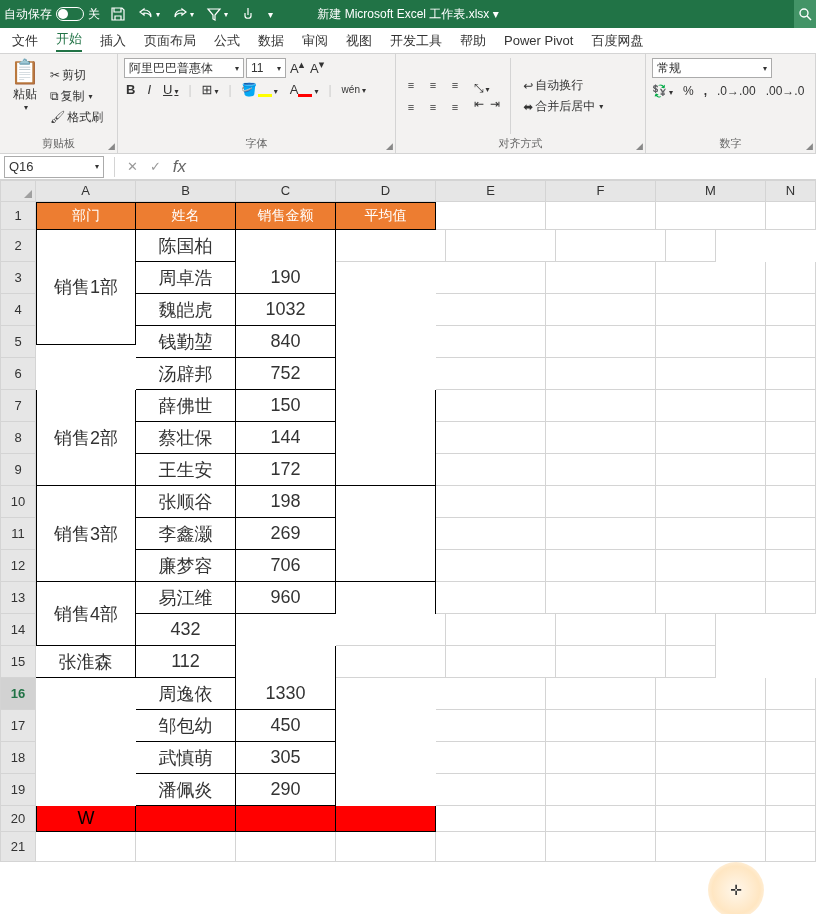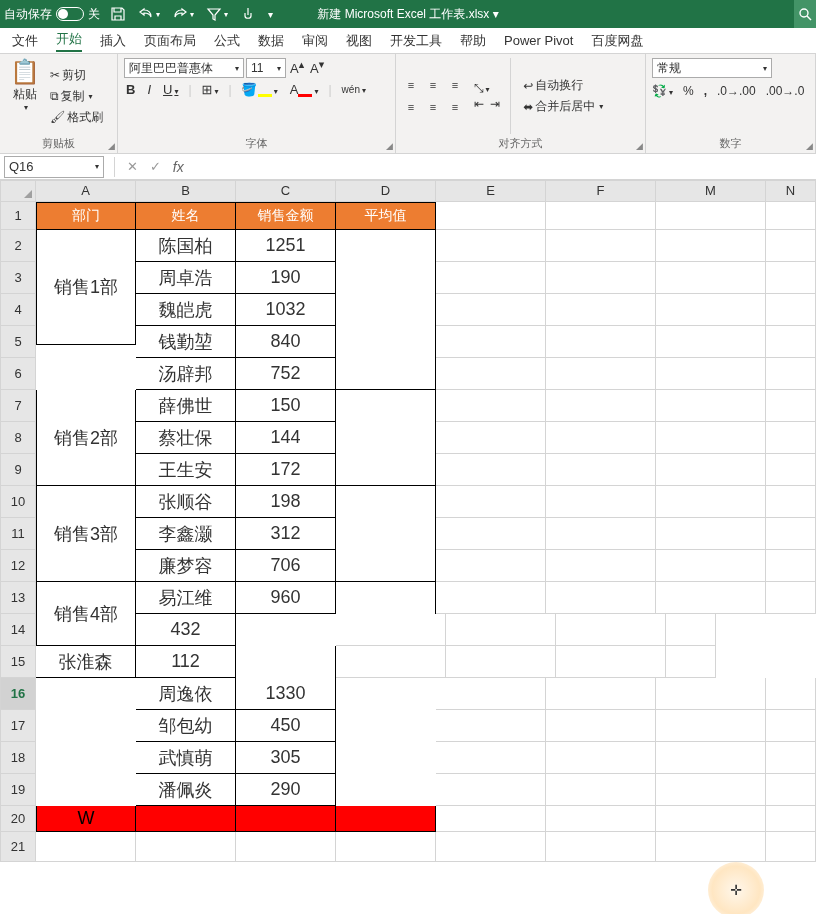--- a/index.html
+++ b/index.html
@@ -41,21 +41,21 @@
 .align-grid { display: grid; grid-template-columns: repeat(3, 18px); grid-template-rows: repeat(2, 18px); gap: 4px; }
 .align-grid span { display: flex; align-items: center; justify-content: center; font-size: 11px; }
 .numfmt-sel { width: 120px; height: 20px; border: 1px solid #ababab; background: #fff; font-size: 12px; padding: 0 4px; display: flex; align-items: center; justify-content: space-between; margin-bottom: 6px; }
 .numrow { display: flex; gap: 10px; align-items: center; }
 
 
 .fbar { height: 26px; display: flex; align-items: center; border-bottom: 1px solid #d4d4d4; background: #fff; }
 .namebox { width: 100px; height: 22px; border: 1px solid #ababab; margin: 0 4px; display: flex; align-items: center; justify-content: space-between; padding: 0 4px; font-size: 13px; }
 .fbar .sep { width: 1px; height: 20px; background: #d4d4d4; margin: 0 6px; }
 .fbar .fxbtn { color: #999; margin: 0 6px; font-size: 13px; }
-.fbar .fxlabel { font-style: italic; font-size: 14px; margin: 0 6px; color: #666; }
+.fbar .fxlabel { font-style: italic; font-size: 17px; margin: 0 6px; color: #666; }
 .formula-input { flex: 1; height: 22px; border: none; font-size: 13px; padding: 0 4px; }
 
 
 .sheet { position: relative; }
 .colheads { display: flex; height: 22px; }
 .corner { width: 36px; border: 1px solid #d4d4d4; background: #e6e6e6; position: relative; }
 .corner::after { content: ""; position: absolute; right: 3px; bottom: 3px; width: 0; height: 0; border-left: 8px solid transparent; border-bottom: 8px solid #a0a0a0; }
 .colhead { border: 1px solid #d4d4d4; border-left: none; background: #e6e6e6; text-align: center; font-size: 13px; line-height: 20px; color: #333; }
 .row { display: flex; height: 32px; }
 .row.hrow { height: 28px; }
@@ -302,21 +302,20 @@
   <div class="cell hdr nl colD">平均值</div>
   <div class="cell empty colE"></div>
         <div class="cell empty colF"></div>
         <div class="cell empty colM"></div>
         <div class="cell empty colN"></div>
 </div>
       <div class="row">
         <div class="rowhead">2</div>
         <div class="cell dataA colA merged" style="height:115px;margin-bottom:-128px">销售1部</div>
         <div class="cell dataB colB">陈国柏</div>
-        <div class="cell dataC colC">1251</div>
         <div class="cell dataD colD merged" style="height:160px;margin-bottom:-128px"></div>
         <div class="cell empty colE"></div>
         <div class="cell empty colF"></div>
         <div class="cell empty colM"></div>
         <div class="cell empty colN"></div>
       </div>
       <div class="row">
         <div class="rowhead">3</div>
         <div class="colA" style="visibility:hidden"></div>
         <div class="cell dataB colB">周卓浩</div>
@@ -401,21 +400,21 @@
         <div class="cell dataD colD merged" style="height:96px;margin-bottom:-64px"></div>
         <div class="cell empty colE"></div>
         <div class="cell empty colF"></div>
         <div class="cell empty colM"></div>
         <div class="cell empty colN"></div>
       </div>
       <div class="row">
         <div class="rowhead">11</div>
         <div class="colA" style="visibility:hidden"></div>
         <div class="cell dataB colB">李鑫灏</div>
-        <div class="cell dataC colC">312</div>
+        <div class="cell dataC colC">269</div>
         <div class="colD" style="visibility:hidden"></div>
         <div class="cell empty colE"></div>
         <div class="cell empty colF"></div>
         <div class="cell empty colM"></div>
         <div class="cell empty colN"></div>
       </div>
       <div class="row">
         <div class="rowhead">12</div>
         <div class="colA" style="visibility:hidden"></div>
         <div class="cell dataB colB">廉梦容</div>

